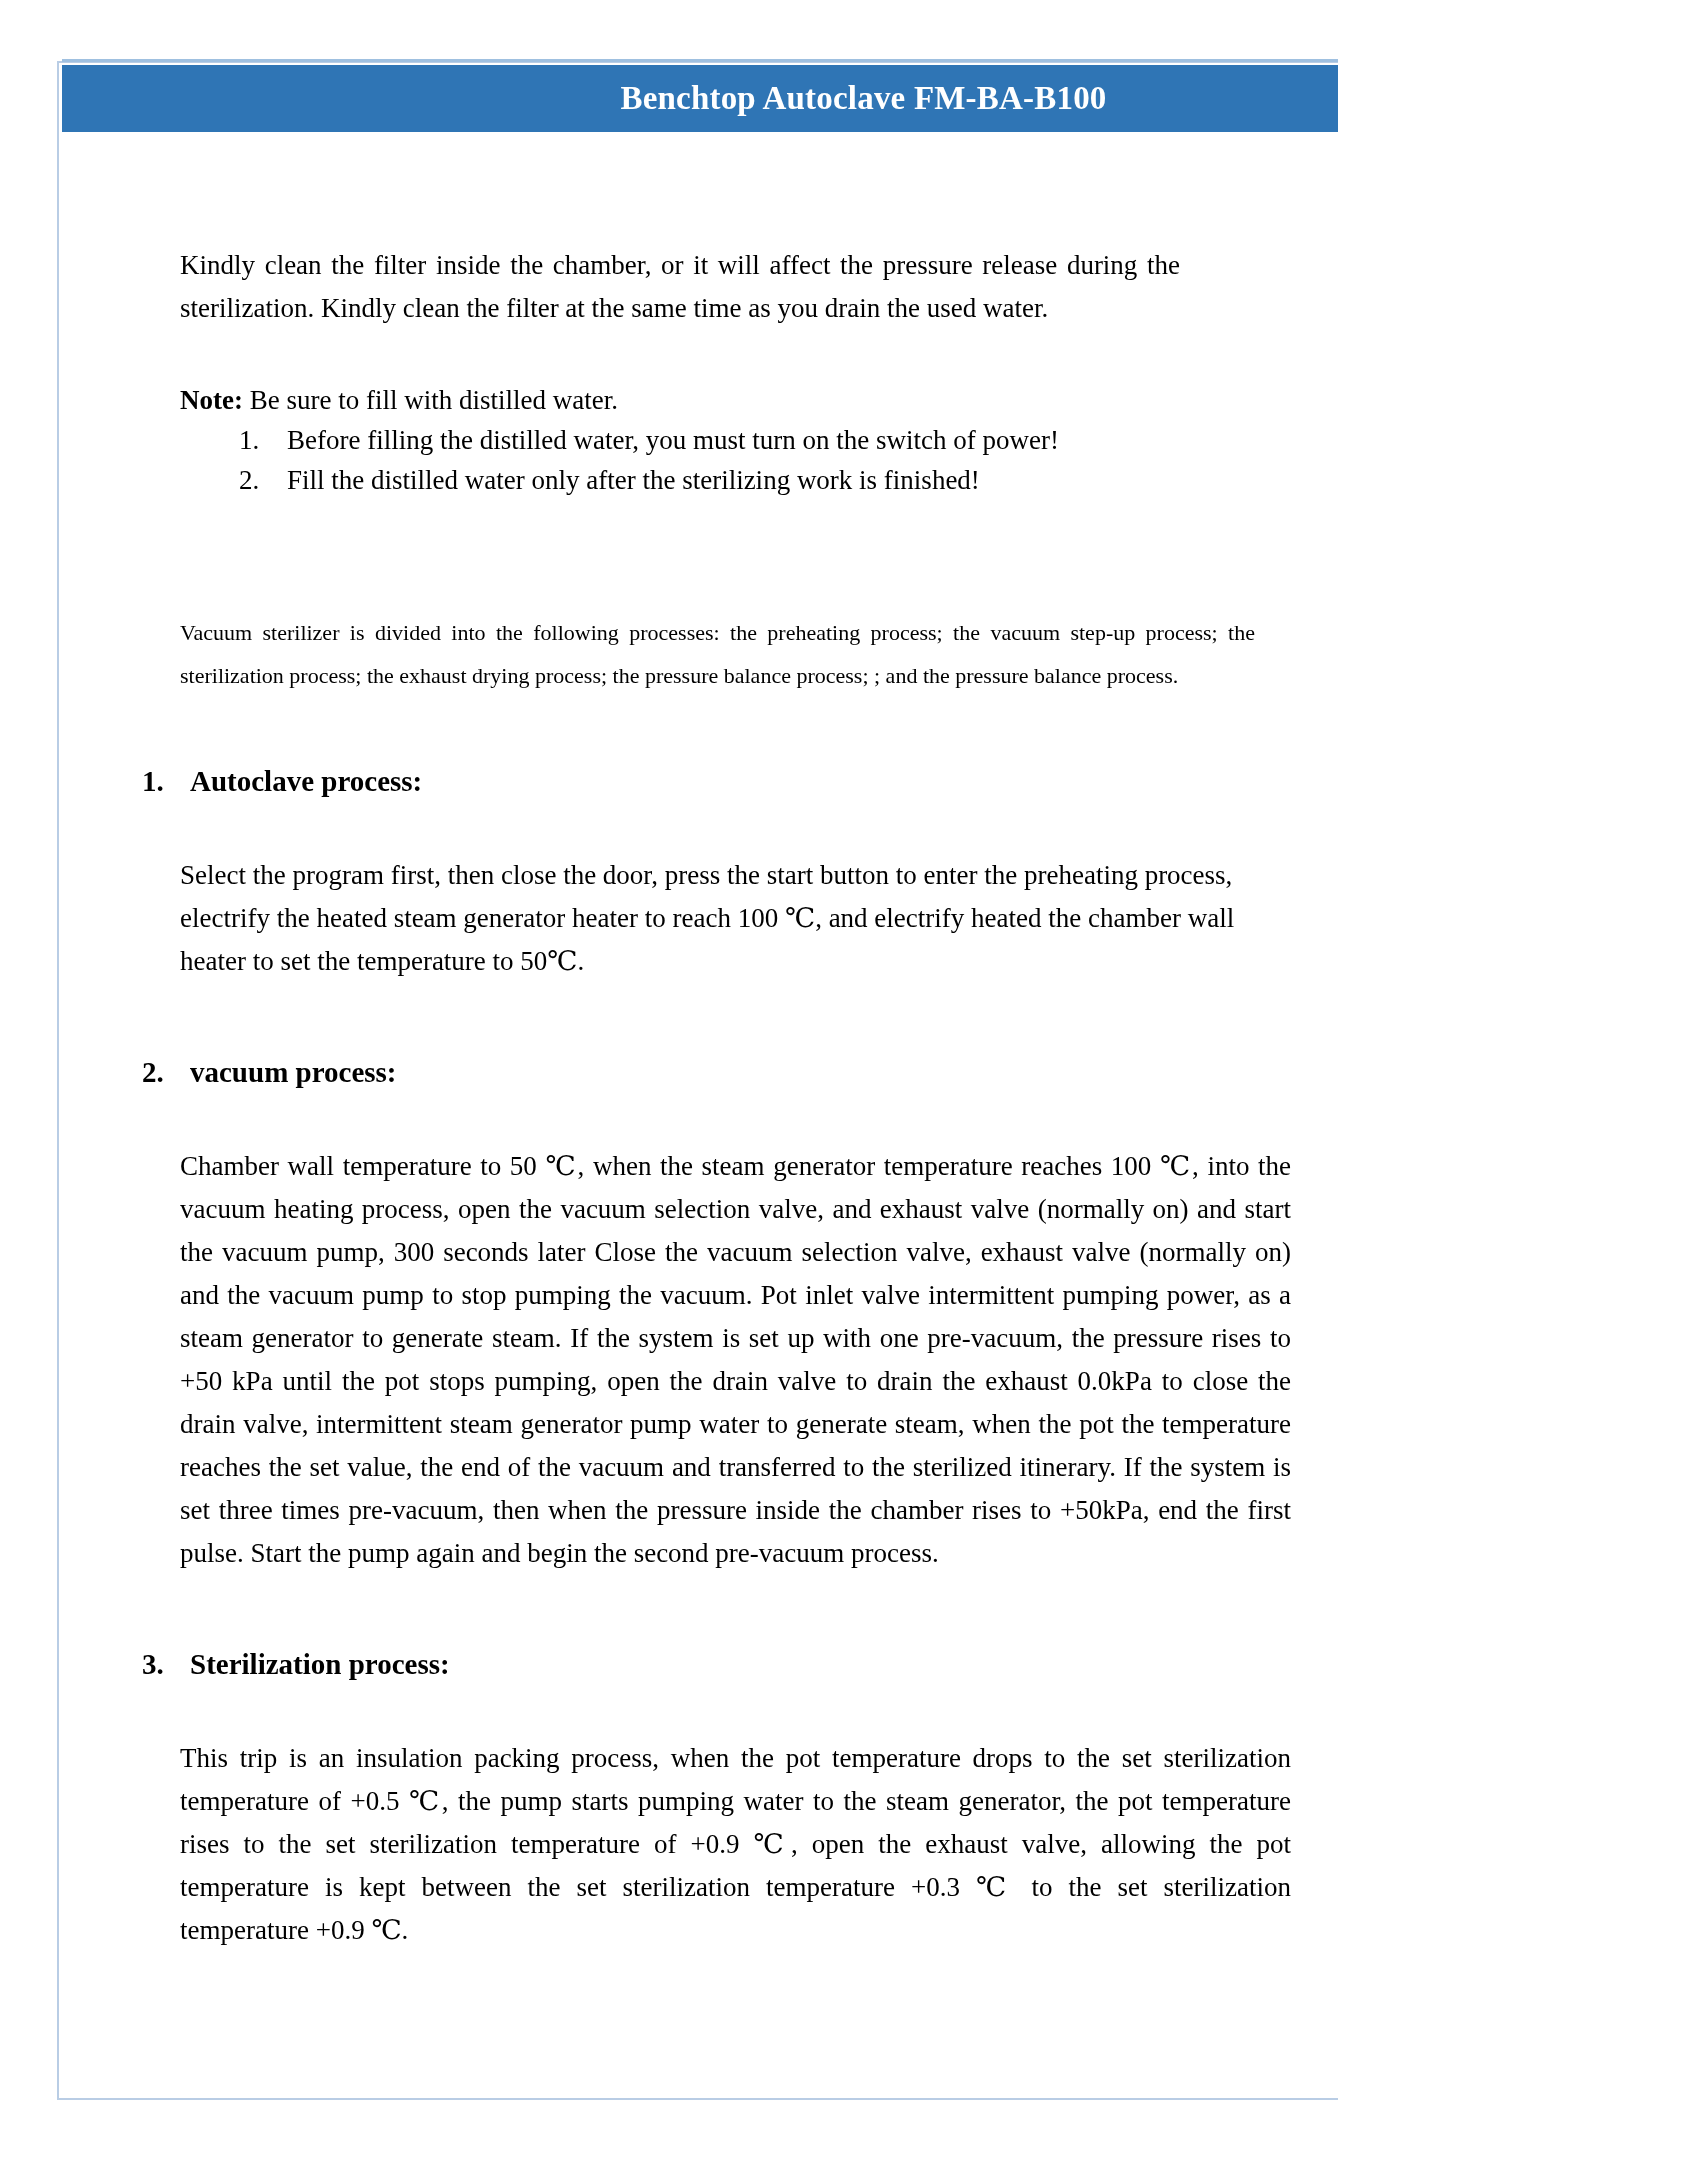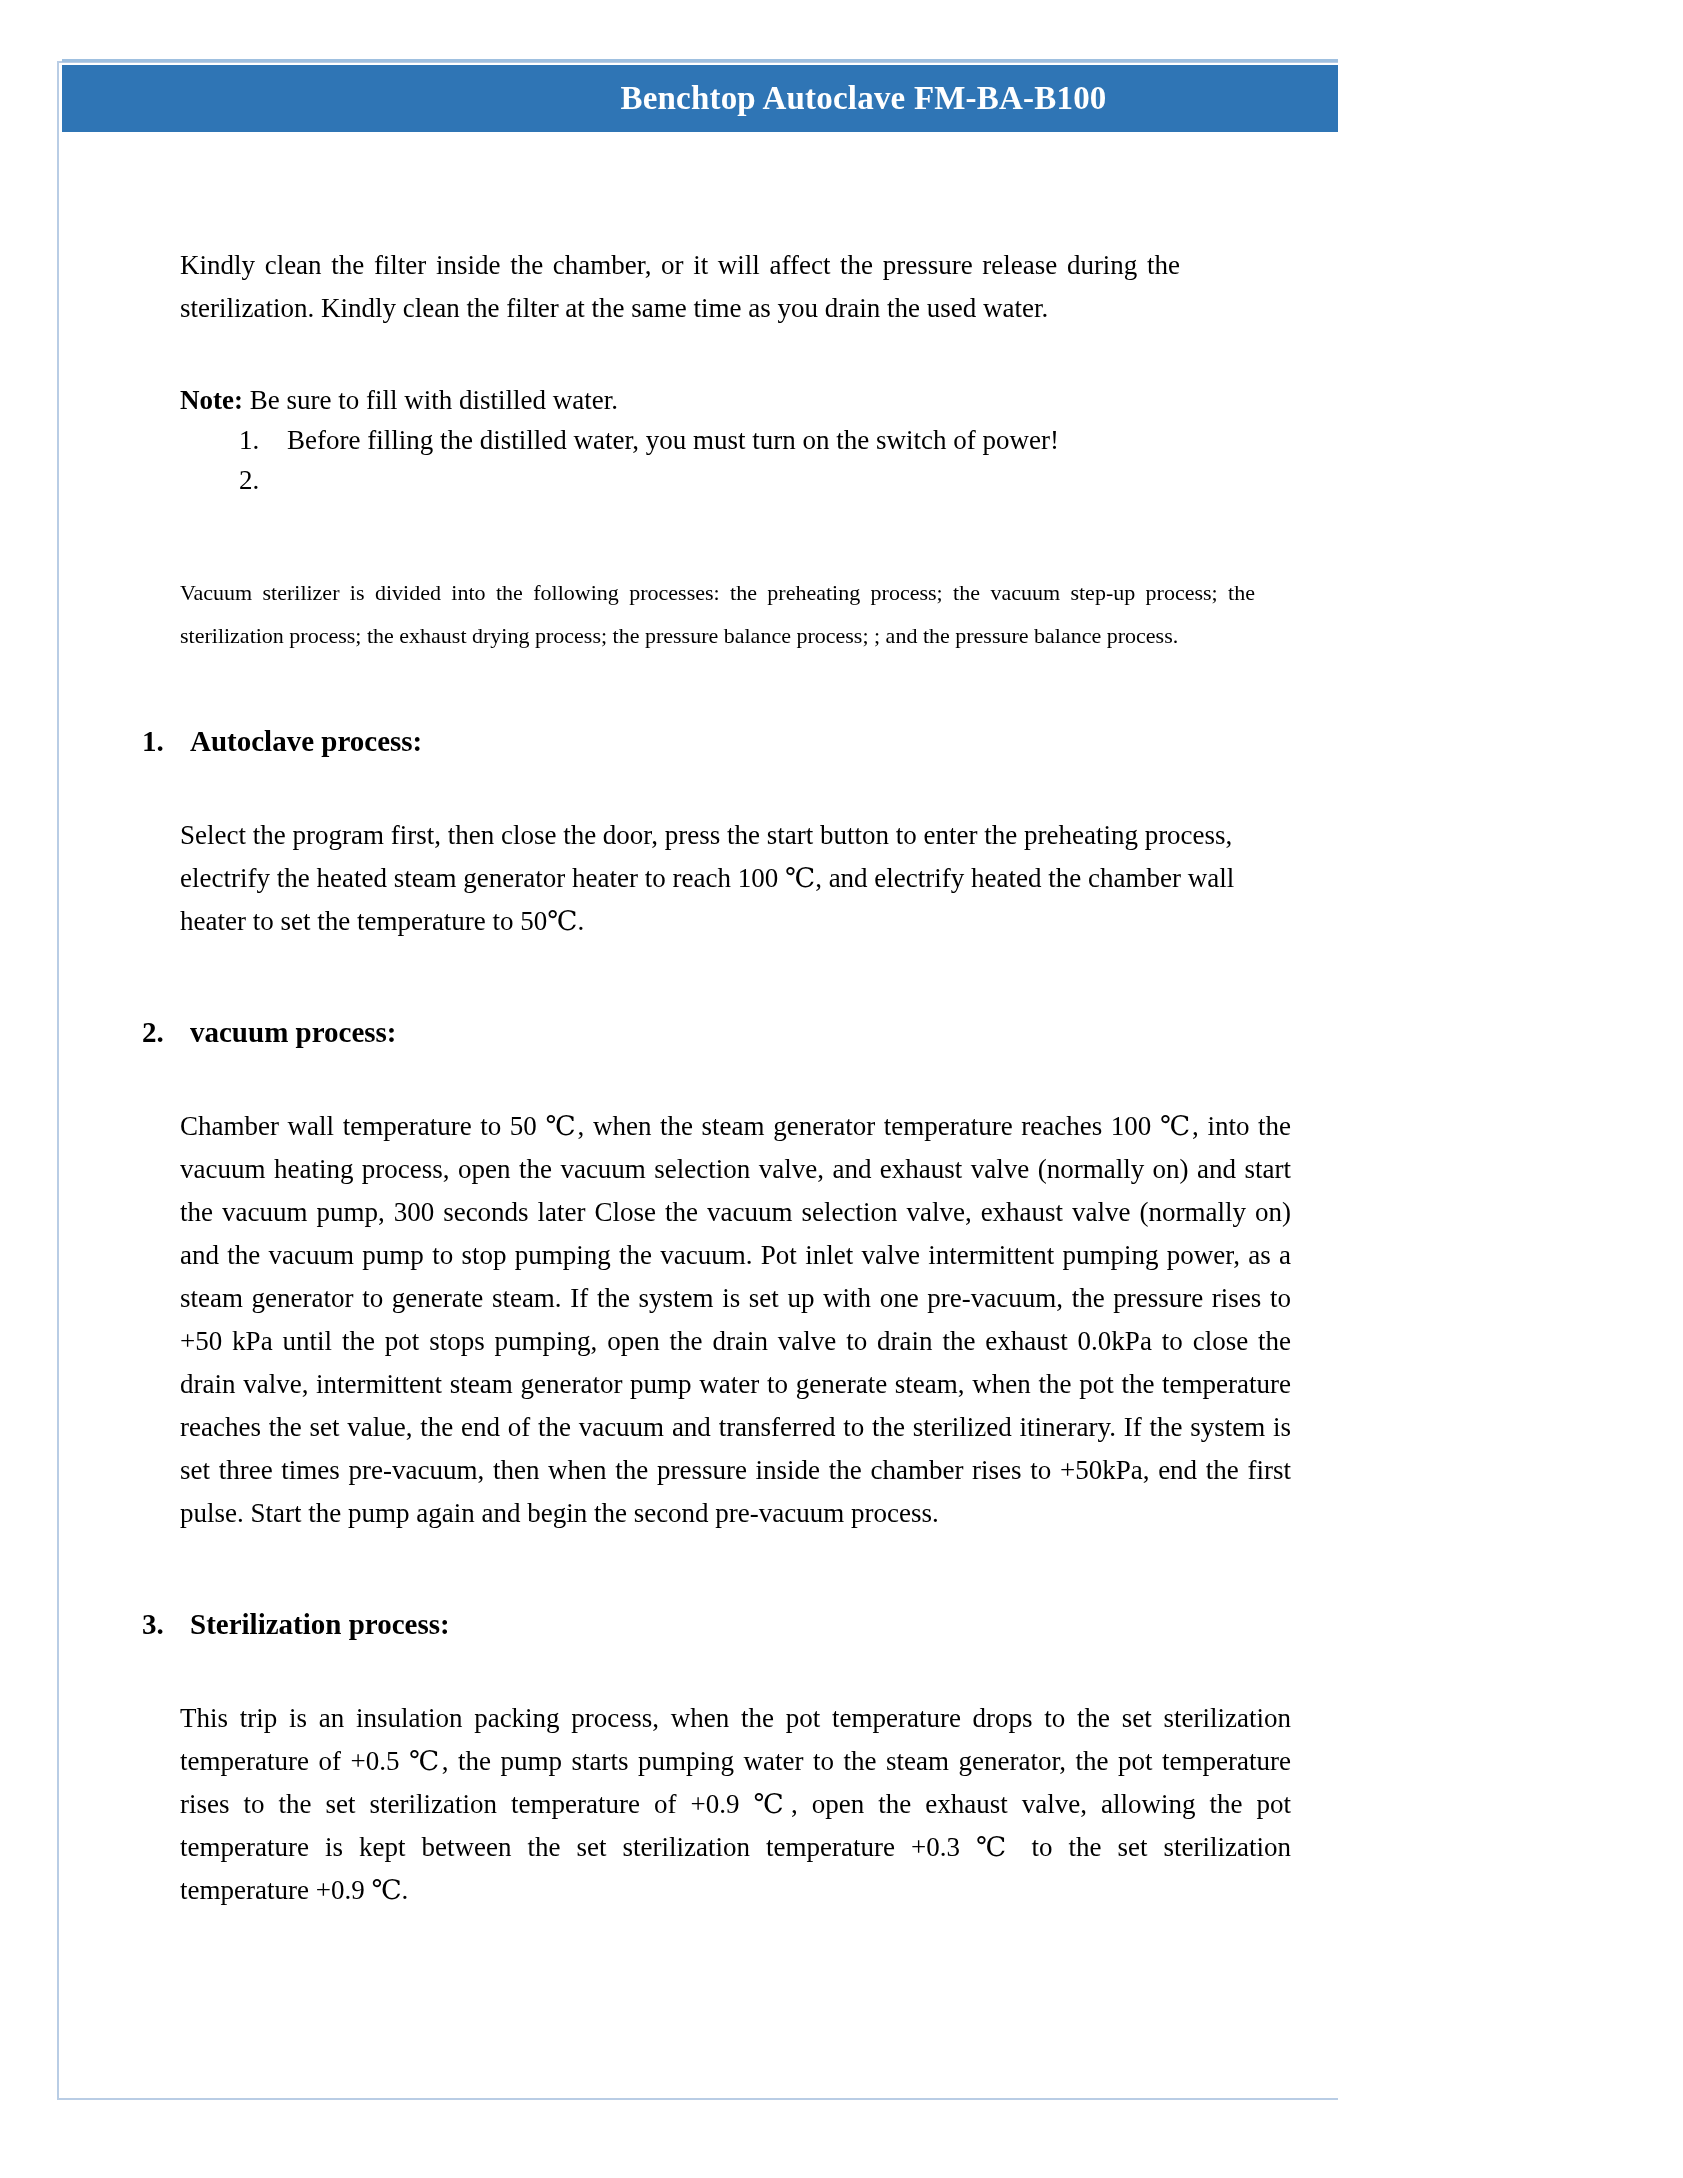--- a/index.html
+++ b/index.html
@@ -202,20 +202,21 @@
         <span class="note-label">Note:</span>
         <span>Be sure to fill with distilled water.</span>
       </div>
       <ul class="note-list">
         <li>
           <span class="marker">1.</span>
           <span>Before filling the distilled water, you must turn on the switch of power!</span>
         </li>
         <li>
           <span class="marker">2.</span>
+          <span>Fill the distilled water only after the sterilizing work is finished!</span>
         </li>
       </ul>
     </div>
 
     <div class="block-gap-lg"></div>
 
 
     <div class="block-gap-sm"></div>
 
     <p class="intro-body">Vacuum sterilizer is divided into the following processes: the preheating process; the vacuum step-up process; the sterilization process; the exhaust drying process; the pressure balance process; ; and the pressure balance process.</p>

